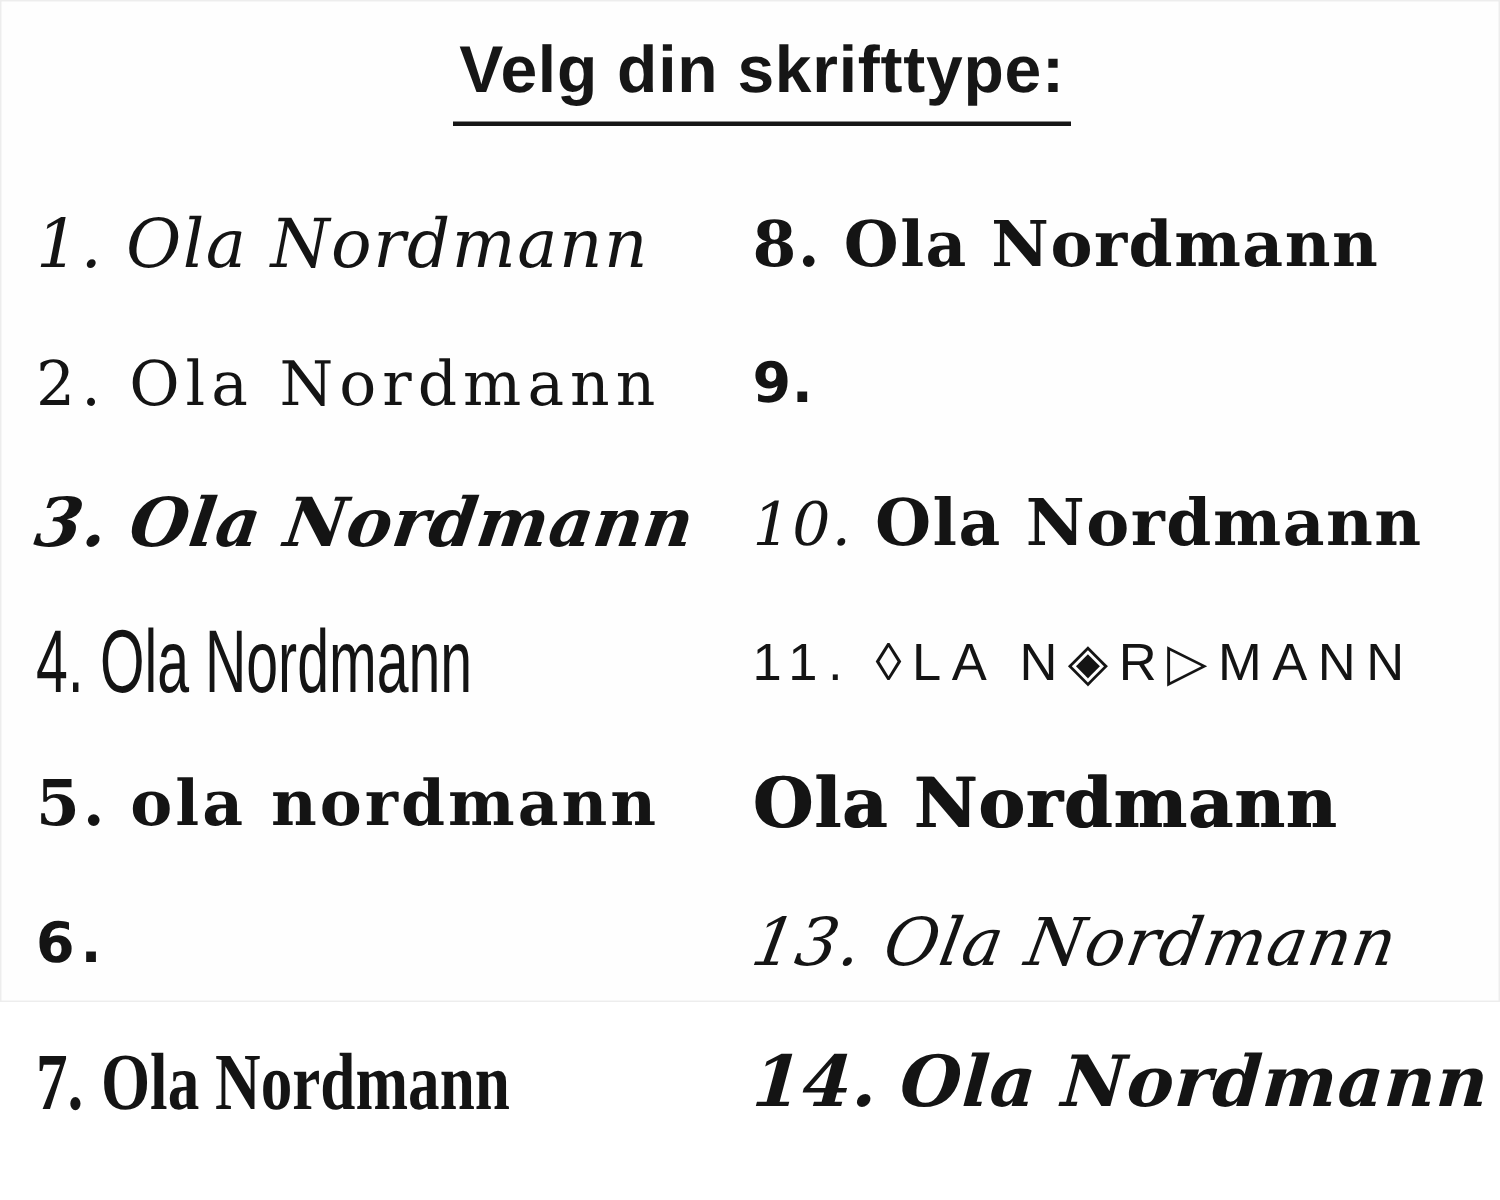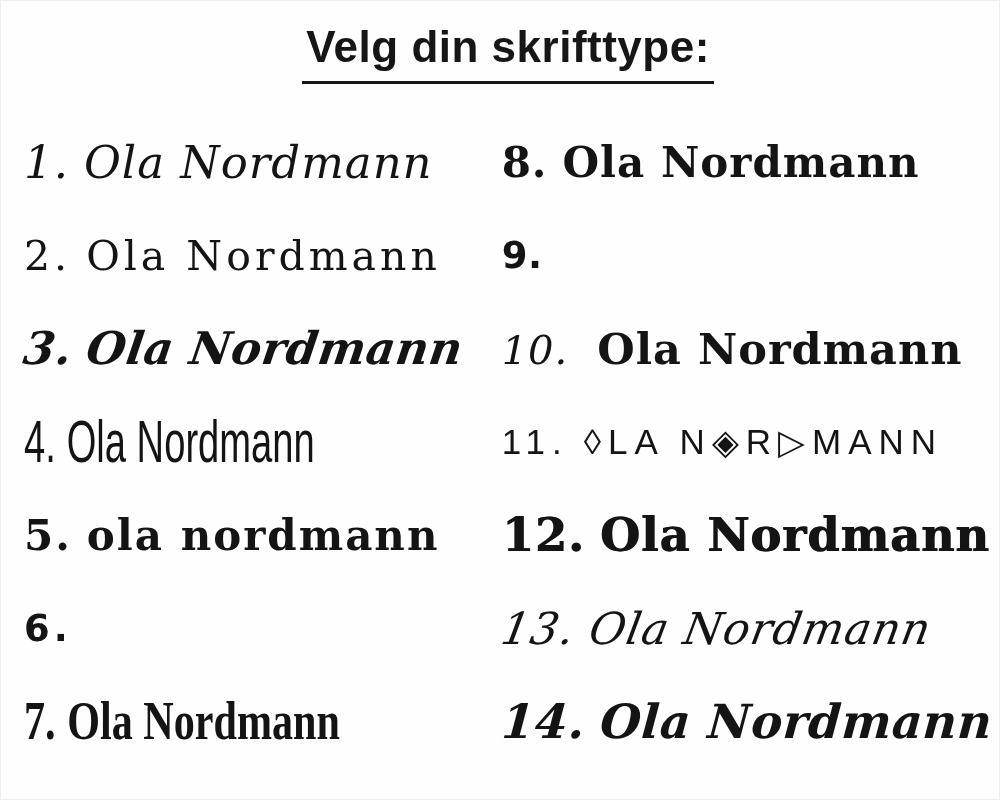--- a/index.html
+++ b/index.html
@@ -4,21 +4,21 @@
 <style>
   html, body { margin: 0; padding: 0; }
   body {
     width: 1000px; height: 800px;
     background: #ffffff;
     color: #141414;
     overflow: hidden;
     font-family: "Liberation Sans", sans-serif;
   }
   .page {
-    width: 1000px; height: 800px;
+    width: 1000px; height: 668px;
     box-sizing: border-box;
     padding: 22px 4px 26px 20px;
     box-shadow: inset 0 0 0 1px #ededed;
     background: #fefefe;
   }
   .title-wrap { text-align: center; height: 94px; }
   .title-text {
     display: inline-block;
     font-family: "Liberation Sans", sans-serif;
     font-weight: 700;
@@ -54,21 +54,21 @@
   .f5 .line { font-family: "DejaVu Serif", serif; font-weight: 700; font-size: 42px; letter-spacing: 2px; }
   
   .f6 .line { font-family: "DejaVu Sans", sans-serif; font-weight: 700; font-size: 37px; letter-spacing: 4px; }
   
   .f7 .line { font-family: "Liberation Serif", serif; font-weight: 700; font-size: 54px; transform: scaleX(0.78); }
   
   .f8 .line { font-family: "DejaVu Serif", serif; font-weight: 700; font-size: 42px; letter-spacing: 1px; }
   
   .f9 .line { font-family: "DejaVu Sans", sans-serif; font-weight: 700; font-size: 37px; letter-spacing: 0.5px; }
   
-  .f10 .line { font-family: "DejaVu Serif", serif; font-weight: 700; font-size: 43px; letter-spacing: 1px; gap: 14px; }
+  .f10 .line { font-family: "DejaVu Serif", serif; font-weight: 700; font-size: 43px; letter-spacing: 1px; }
   .f10 .num { font-style: italic; font-weight: 400; font-size: 40px; }
   
   .f11 .line { font-family: Liberation Sans, sans-serif; font-weight: 400; font-size: 35px; letter-spacing: 7px; align-items: center; }
   
   .f12 .line { font-family: "DejaVu Serif", serif; font-weight: 700; font-size: 46px; letter-spacing: 1px; text-shadow: 1.1px 0 0 currentColor; }
   
   .f13 .line { font-family: "DejaVu Serif", serif; font-style: italic; font-size: 44px; transform: skewX(-10deg); letter-spacing: 1px; }
   
   .f14 .line { font-family: "DejaVu Serif", serif; font-style: italic; font-weight: 700; font-size: 47px; transform: skewX(-4deg); letter-spacing: 0.5px; }
 </style>
@@ -143,21 +143,20 @@
         </span>
     </div>
     <div class="item f11">
       <span class="line">
           <span class="num">11.</span>
           <span class="sample">◊LA N◈R▷MANN</span>
         </span>
     </div>
     <div class="item f12">
       <span class="line">
-          <span class="num">12.</span>
           <span class="sample">Ola Nordmann</span>
         </span>
     </div>
     <div class="item f13">
       <span class="line">
           <span class="num">13.</span>
           <span class="sample">Ola Nordmann</span>
         </span>
     </div>
     <div class="item f14">

